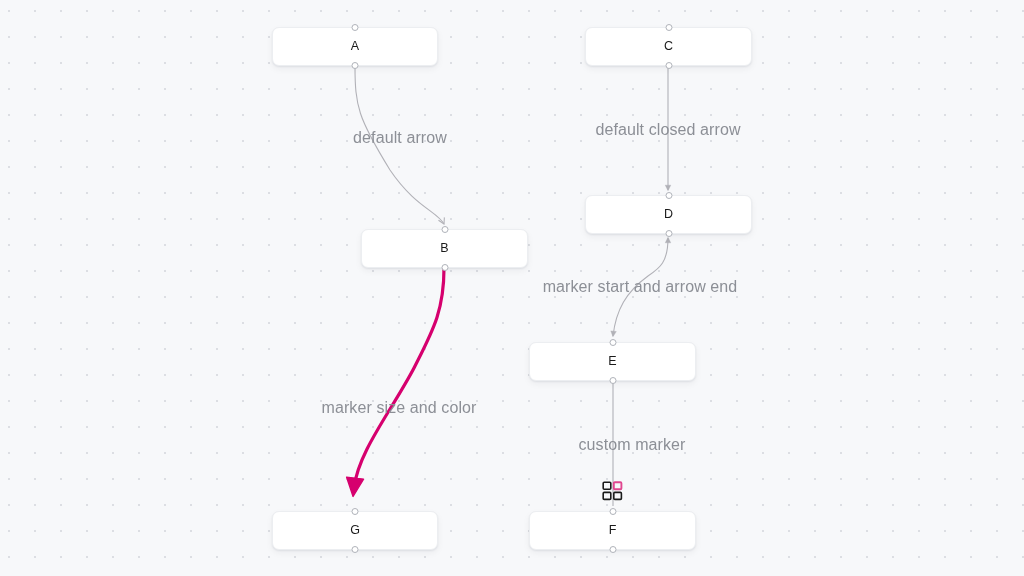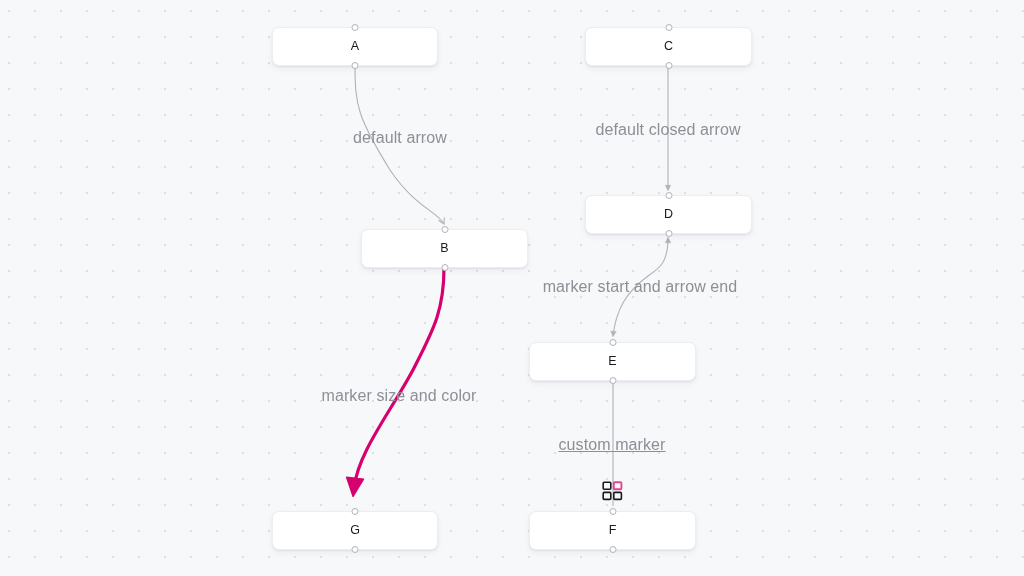--- a/index.html
+++ b/index.html
@@ -141,24 +141,24 @@
   <div class="custom-marker" id="custom-marker" style="left: 613px; top: 491px;">
     <svg viewBox="0 0 22 20" xmlns="http://www.w3.org/2000/svg" width="22" height="20">
       <rect x="1.2" y="1.2" width="7.6" height="7.0" rx="1" fill="none" stroke="#1a1a1a" stroke-width="1.6"></rect>
       <rect x="11.8" y="1.2" width="7.6" height="7.0" rx="1" fill="none" stroke="#e0468f" stroke-width="1.9"></rect>
       <rect x="1.2" y="11.4" width="7.6" height="7.0" rx="1" fill="none" stroke="#1a1a1a" stroke-width="1.6"></rect>
       <rect x="11.8" y="11.4" width="7.6" height="7.0" rx="1" fill="none" stroke="#1a1a1a" stroke-width="1.6"></rect>
     </svg>
   </div>
 
   <div class="edge-label" id="lbl-ab" style="left: 400px; top: 138px; color: rgb(140, 143, 150);">default arrow</div>
-  <div class="edge-label" id="lbl-bg" style="left: 399px; top: 396px; color: rgb(140, 143, 150);">marker size and color</div>
+  <div class="edge-label" id="lbl-bg" style="left: 399px; top: 408px; color: rgb(140, 143, 150);">marker size and color</div>
   <div class="edge-label" id="lbl-cd" style="left: 668px; top: 130px; color: rgb(140, 143, 150);">default closed arrow</div>
   <div class="edge-label" id="lbl-de" style="left: 640px; top: 287px; color: rgb(140, 143, 150);">marker start and arrow end</div>
-  <div class="edge-label" id="lbl-ef" style="left: 612px; top: 445px; color: rgb(140, 143, 150); text-decoration: underline;">custom marker</div>
+  <div class="edge-label" id="lbl-ef" style="left: 632px; top: 445px; color: rgb(140, 143, 150);">custom marker</div>
 
   <div class="node" id="node-A" style="left: 272px; top: 27px; width: 166px; height: 39px;">
     <span class="handle top"></span>
     <span class="node-label">A</span>
     <span class="handle bot"></span>
   </div>
 
   <div class="node" id="node-B" style="left: 361px; top: 229px; width: 167px; height: 39px;">
     <span class="handle top"></span>
     <span class="node-label">B</span>

